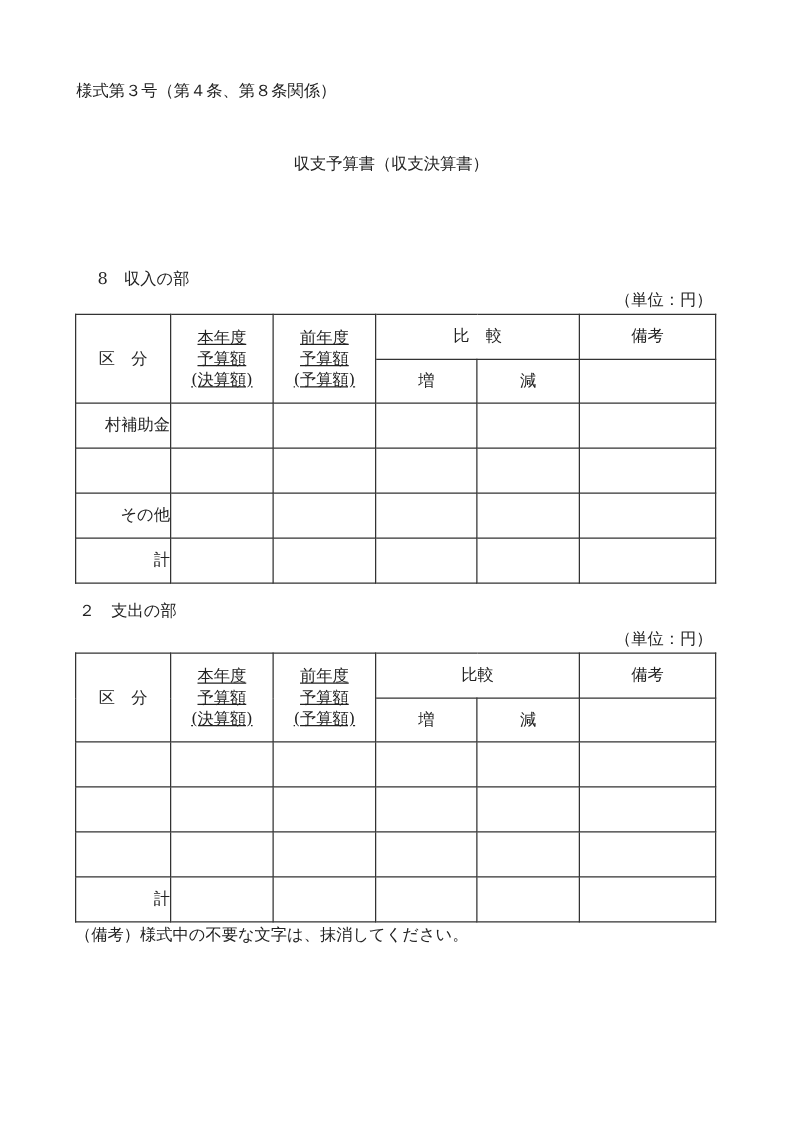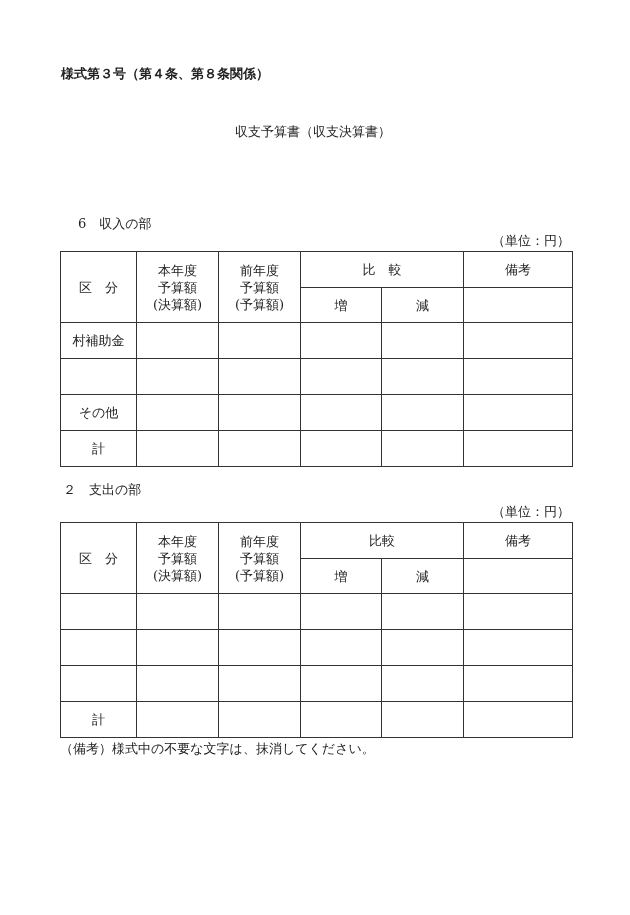--- a/index.html
+++ b/index.html
@@ -11,30 +11,30 @@
     table.bud {
       position: absolute; left: 60px; width: 512px; border-collapse: collapse; table-layout: fixed;
       font-size: 13px;
     }
     table.bud td {
       border: 1px solid #333; text-align: center; vertical-align: middle; padding: 0; line-height: 17px;
     }
     .c1 { width: 76px; } .c2 { width: 82px; } .c3 { width: 82px; }
     .c4 { width: 81px; } .c5 { width: 82px; } .c6 { width: 109px; }
     tr.h1 td { height: 35px; } tr.h2 td { height: 34px; }
-    tr.r td { height: 35px; }
-    .ml { display: block; }
+    tr.r td { height: 35px; text-align: right; }
+    .ml { display: block; text-decoration: underline; }
   </style>
 </head>
 <body>
 
-<div class="txt" style="left:61px; top:66px;font-weight:bold;">様式第３号（第４条、第８条関係）</div>
+<div class="txt" style="left:61px; top:66px;">様式第３号（第４条、第８条関係）</div>
 <div class="txt" style="left:235px; top:124px;">収支予算書（収支決算書）</div>
 
-<div class="txt" style="left:78px; top:216px;">6　収入の部</div>
+<div class="txt" style="left:78px; top:216px;">8　収入の部</div>
 <div class="txt" style="left:492px; top:233px;">（単位：円）</div>
 
 <table class="bud" style="top:251px;">
   <colgroup>
       <col class="c1">
       <col class="c2">
       <col class="c3">
       <col class="c4">
       <col class="c5">
       <col class="c6">

